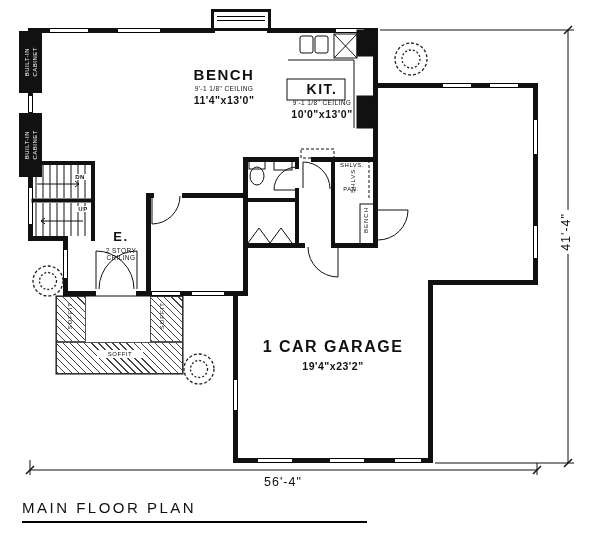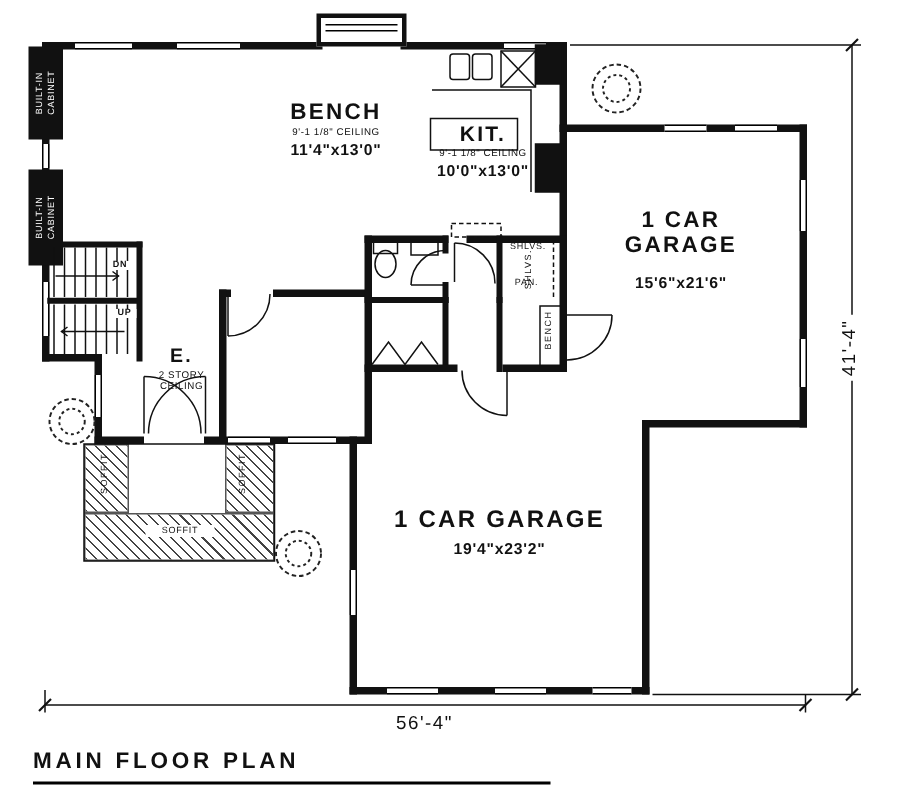--- a/index.html
+++ b/index.html
@@ -16,21 +16,21 @@
   .room .name { font-weight: bold; font-size: 15px; letter-spacing: 1.5px; }
   .room .ceil { font-size: 6.5px; letter-spacing: .4px; margin-top: 2px; }
   .room .size { font-size: 10.5px; font-weight: bold; letter-spacing: .5px; margin-top: 1px; }
   .sm { position: absolute; font-size: 6px; letter-spacing: .5px; text-align: center; }
   .vlabel { position: absolute; writing-mode: vertical-rl; transform: rotate(180deg);
             font-size: 6px; letter-spacing: 1px; white-space: nowrap; }
   .cab { position: absolute; background: #111; color: #fff; display: flex;
          align-items: center; justify-content: center; gap: 2px; }
   .cab span { writing-mode: vertical-rl; transform: rotate(180deg); font-size: 6px; letter-spacing: .5px; }
   .bump { position: absolute; border: 3px solid #111; background: #fff; }
-  .title { position: absolute; font-size: 15px; letter-spacing: 2.5px; font-weight: 700; }
+  .title { position: absolute; font-size: 15px; letter-spacing: 2.5px; font-weight: 400; }
   .dimlabel { position: absolute; font-size: 12.5px; letter-spacing: 1px; background: #fff; text-align: center; }
 </style>
 </head>
 <body>
 
 <div class="canvas">
 
   <div class="hatch" style="left:56px;top:296px;width:30px;height:46px"></div>
   <div class="hatch" style="left:150px;top:296px;width:33px;height:46px"></div>
   <div class="hatch" style="left:56px;top:342px;width:127px;height:32px"></div>
@@ -198,25 +198,20 @@
     <div class="ceil">9'-1 1/8" CEILING</div>
     <div class="size">11'4"x13'0"</div>
   </div>
 
   <div class="room" style="left:280px;top:81px;width:84px">
     <div class="name" style="font-size:14px">KIT.</div>
     <div class="ceil">9'-1 1/8" CEILING</div>
     <div class="size">10'0"x13'0"</div>
   </div>
 
-  <div class="room" style="left:398px;top:138px;width:112px">
-    <div class="name">1 CAR</div>
-    <div class="name">GARAGE</div>
-    <div class="size" style="margin-top:10px">15'6"x21'6"</div>
-  </div>
 
 
   <div class="room" style="left:98px;top:230px;width:46px">
     <div class="name" style="font-size:13px">E.</div>
     <div class="ceil">2 STORY</div>
     <div class="ceil" style="margin-top:0">CEILING</div>
   </div>
 
   <div class="room" style="left:243px;top:338px;width:180px">
     <div class="name" style="font-size:16px">1 CAR GARAGE</div>

